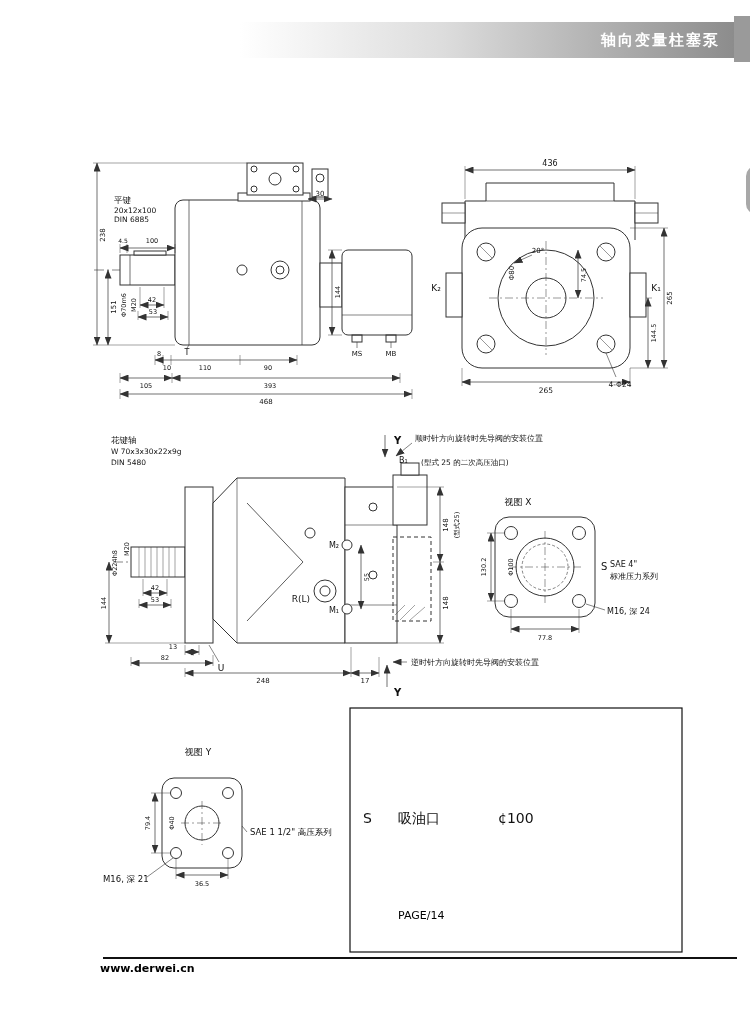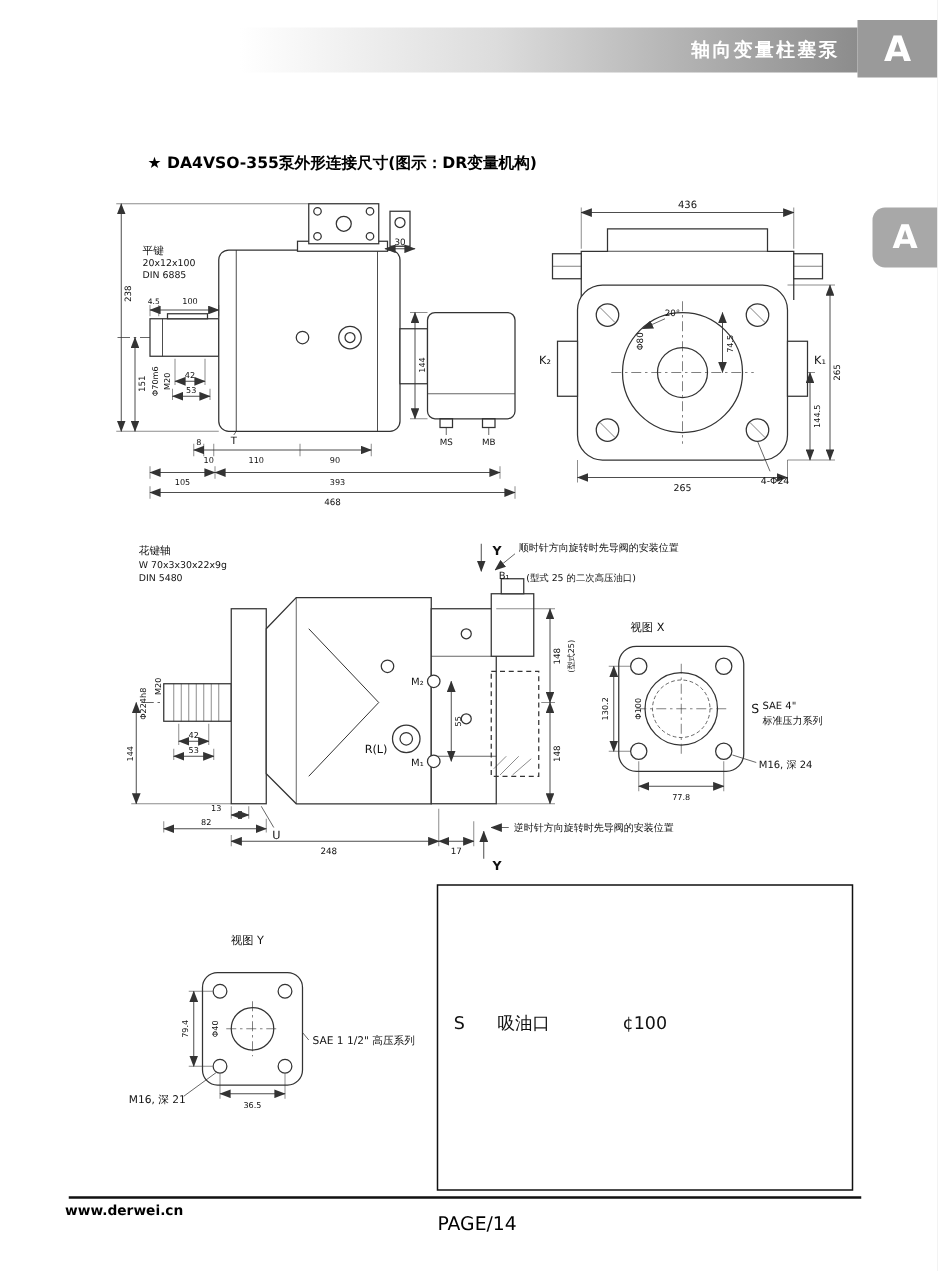--- a/index.html
+++ b/index.html
@@ -1,45 +1,44 @@
 <!DOCTYPE html>
 <html><head>
 <meta charset="utf-8">
 <style>
   html,body{margin:0;padding:0;background:#e9e9e9;}
   #page{position:relative;width:750px;height:1018px;background:#ffffff;overflow:hidden;
         font-family:"DejaVu Sans",sans-serif;}
-  .abs{position:absolute;}
+  .abs{position:absolute;margin-left:48px;}
   #header-bar{top:22px;left:0;width:686px;height:36px;
     background:linear-gradient(90deg,#ffffff 0%,#ffffff 28%,#dcdcdc 58%,#8c8c8c 100%);
     display:flex;align-items:center;justify-content:flex-end;}
   #header-bar span{color:#fff;font-size:15px;font-weight:bold;letter-spacing:2px;padding-right:14px;}
   #corner-tab{top:16px;left:686px;width:64px;height:46px;background:#9a9a9a;color:#fff;
     display:flex;align-items:center;justify-content:center;font-size:28px;font-weight:bold;}
   #side-tab{top:166px;left:698px;width:52px;height:48px;background:#a8a8a8;
     border-radius:10px 0 0 10px;color:#fff;display:flex;align-items:center;justify-content:center;
     font-size:26px;font-weight:bold;}
   #page-title{top:122px;left:118px;font-size:12.5px;font-weight:bold;color:#000;}
   svg{position:absolute;overflow:visible;}
   svg text{font-family:"DejaVu Sans",sans-serif;fill:#111;stroke:none;}
   #footer-line{top:957px;left:55px;width:634px;border-top:2px solid #111;}
   #footer-site{top:962px;left:52px;font-size:11px;font-weight:bold;color:#000;}
-  #footer-page{top:970px;left:350px;font-size:15px;color:#000;text-align:right;}
+  #footer-page{top:909px;left:350px;font-size:11px;color:#000;text-align:right;}
 </style>
 </head>
 <body>
 
 <div id="page">
 
   <div id="header-bar" class="abs">
     <span>轴向变量柱塞泵</span>
   </div>
   <div id="corner-tab" class="abs">A</div>
   <div id="side-tab" class="abs">A</div>
-  <div id="page-title" class="abs">★ DA4VSO-355泵外形连接尺寸(图示：DR变量机构)</div>
 
   <svg id="band-a" style="left:90px;top:155px" width="600" height="255" viewBox="0 0 600 255">
     <defs>
       <marker id="arrA" markerWidth="9" markerHeight="7" refX="8.5" refY="3.5" orient="auto-start-reverse" markerUnits="userSpaceOnUse">
         <path d="M0,0 L9,3.5 L0,7 Z" fill="#333"></path>
       </marker>
     </defs>
 
     <g stroke="#333" fill="none" stroke-width="1">
       <line x1="4" y1="115" x2="256" y2="115" stroke-width="0.6" stroke-dasharray="10 3 2 3"></line>

